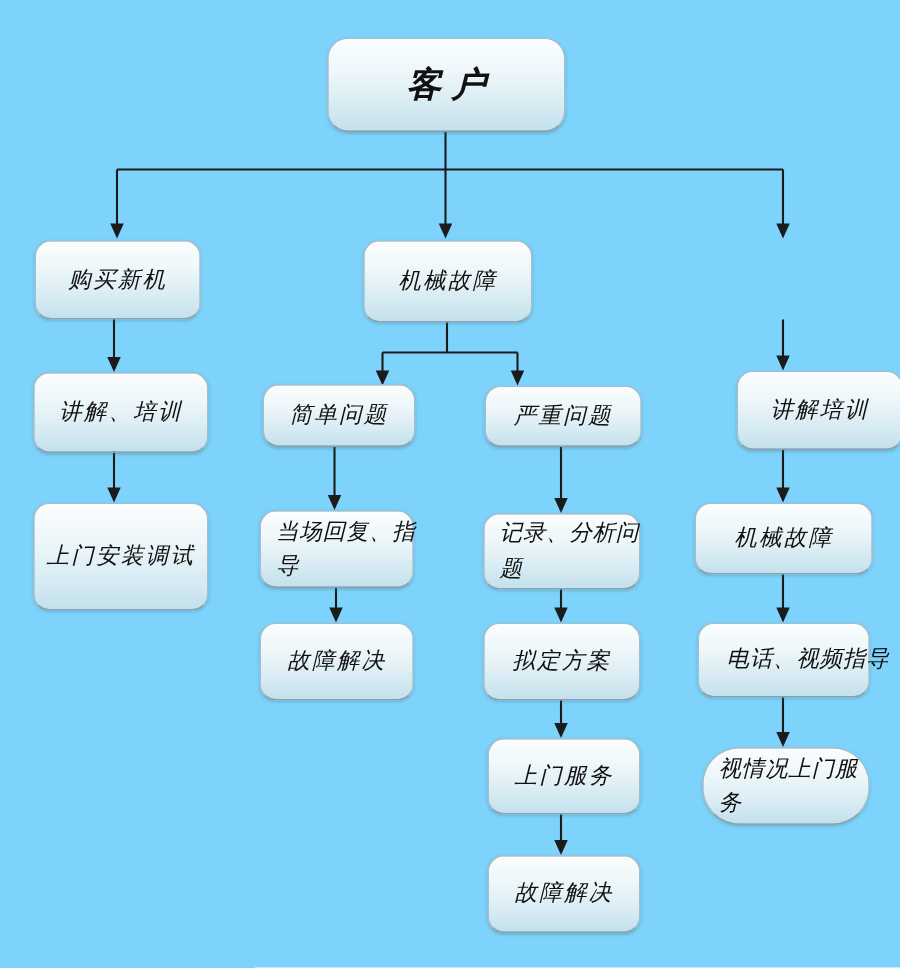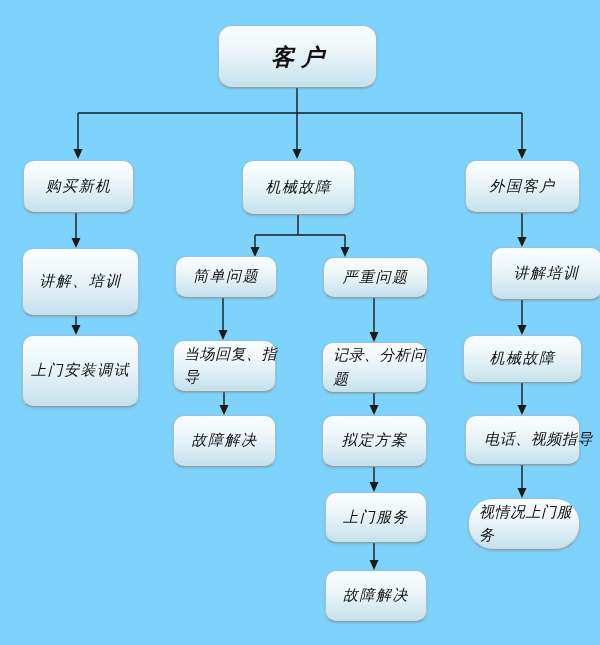--- a/index.html
+++ b/index.html
@@ -103,21 +103,21 @@
       <polygon points="522,415 517.5,405 526.5,405" fill="#1b1b1b"></polygon>
       <polyline points="522,465 522,495" fill="none" stroke="#1b1b1b" stroke-width="1.4"></polyline>
       <polygon points="522,498 517.5,488 526.5,488" fill="#1b1b1b"></polygon>
     </svg>
     <div class="node root" style="left: 218px; top: 25px; width: 159px; height: 63px;">
       <span class="line">客户</span>
     </div>
     <div class="node" style="left: 23px; top: 160px; width: 111px; height: 53px;">
       <span class="line">购买新机</span>
     </div>
-    <div class="node" style="left: 22px; top: 248px; width: 117px; height: 68px;">
+    <div class="node" style="left: 22px; top: 248px; width: 117px; height: 54px;">
       <span class="line">讲解、培训</span>
     </div>
     <div class="node" style="left: 22px; top: 335px; width: 117px; height: 72px;">
       <span class="line">上门安装调试</span>
     </div>
     <div class="node" style="left: 242px; top: 160px; width: 113px; height: 55px;">
       <span class="line">机械故障</span>
     </div>
     <div class="node" style="left: 175px; top: 256px; width: 102px; height: 42px;">
       <span class="line">简单问题</span>
@@ -138,23 +138,20 @@
     </div>
     <div class="node" style="left: 322px; top: 415px; width: 105px; height: 52px;">
       <span class="line">拟定方案</span>
     </div>
     <div class="node" style="left: 325px; top: 492px; width: 102px; height: 51px;">
       <span class="line">上门服务</span>
     </div>
     <div class="node" style="left: 325px; top: 570px; width: 102px; height: 52px;">
       <span class="line">故障解决</span>
     </div>
-    <div class="node" style="left: 465px; top: 160px; width: 115px; height: 53px;">
-      <span class="line">外国客户</span>
-    </div>
     <div class="node" style="left: 467px; top: 247px; width: 111px; height: 53px; margin-left: 24px;">
       <span class="line">讲解培训</span>
     </div>
     <div class="node" style="left: 463px; top: 335px; width: 119px; height: 48px;">
       <span class="line">机械故障</span>
     </div>
     <div class="node tight" style="left: 465px; top: 415px; width: 115px; height: 50px;">
       <span class="line">电话、视频指导</span>
     </div>
     <div class="node wrap" style="left: 468px; top: 498px; width: 112px; height: 52px; border-radius: 25px;">

